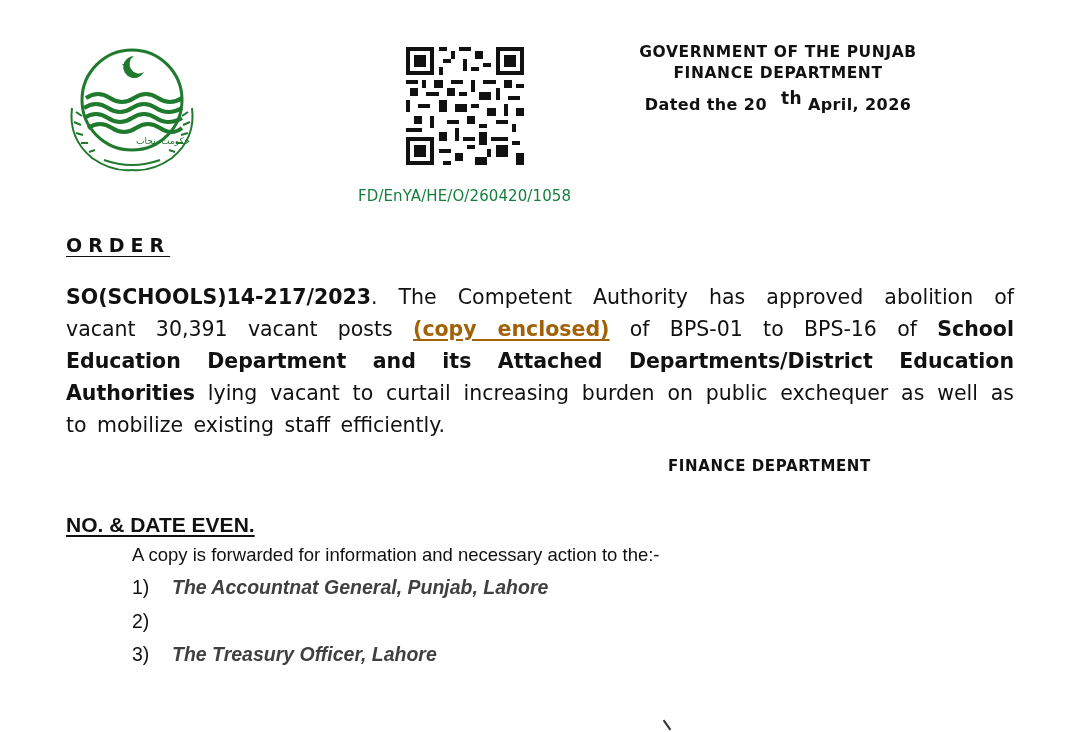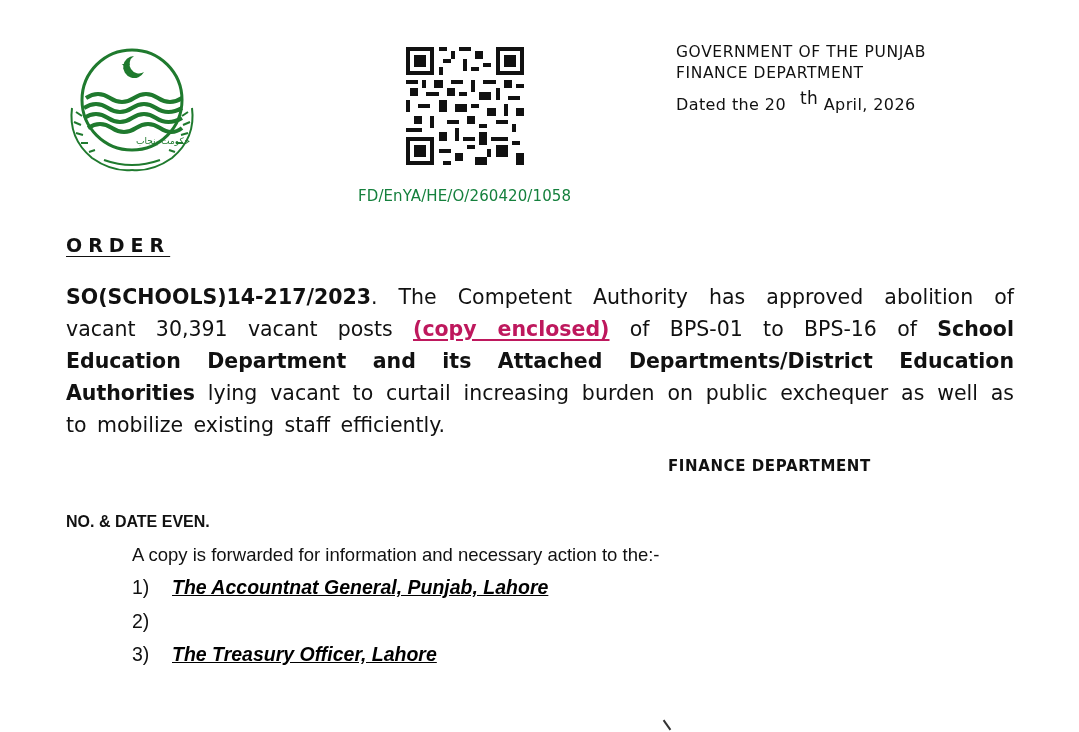--- a/index.html
+++ b/index.html
@@ -3,44 +3,44 @@
 <meta charset="utf-8">
 <style>
   html, body { margin: 0; padding: 0; background: #ffffff; }
   body {
     width: 1079px; height: 732px; position: relative; overflow: hidden;
     font-family: "DejaVu Sans", sans-serif; color: #111;
   }
   .logo { position: absolute; left: 64px; top: 38px; width: 136px; height: 136px; }
   .qr { position: absolute; left: 406px; top: 47px; width: 118px; height: 118px; }
   .ref { position: absolute; left: 358px; top: 187px; font-size: 15px; color: #15803d; letter-spacing: 0.1px; }
-  .hdr { position: absolute; left: 676px; top: 42px; width: 348px; text-align: left; font-weight: normal; }
+  .hdr { position: absolute; left: 604px; top: 42px; width: 348px; text-align: center; font-weight: bold; }
   .hdr .l1, .hdr .l2 { font-size: 15.5px; line-height: 21px; letter-spacing: 0.6px; }
   .hdr .date { font-size: 16px; margin-top: 11px; letter-spacing: 0.4px; }
   .hdr sup { font-size: 17px; vertical-align: 6px; line-height: 0; padding-left: 14px; }
   .order {
     position: absolute; left: 66px; top: 234px; font-size: 19px; font-weight: bold;
     letter-spacing: 6px; text-decoration: underline; text-underline-offset: 4px;
   }
   .body {
     position: absolute; left: 66px; top: 281px; width: 948px;
     font-size: 20.5px; line-height: 32px; text-align: justify; word-spacing: 4px; color: #111;
   }
   .body b { font-weight: bold; }
-  .body a { color: #be185d; font-weight: bold; text-decoration: underline; text-underline-offset: 3px; }
+  .body a { color: #a16207; font-weight: bold; text-decoration: underline; text-underline-offset: 3px; }
   .sign { position: absolute; left: 668px; top: 457px; font-size: 15px; font-weight: bold; letter-spacing: 0.6px; }
   .nodate {
-    position: absolute; left: 66px; top: 513px; font-size: 16px; font-weight: bold;
-    text-underline-offset: 3px; font-family: "Liberation Sans", sans-serif;
+    position: absolute; left: 66px; top: 513px; font-size: 21px; font-weight: bold;
+    text-decoration: underline; text-underline-offset: 3px; font-family: "Liberation Sans", sans-serif;
   }
   .fwd { position: absolute; left: 132px; top: 544px; font-size: 18.5px; font-family: "Liberation Sans", sans-serif; }
   .list { position: absolute; left: 132px; top: 576px; font-family: "Liberation Sans", sans-serif; }
   .list .item { height: 33.5px; font-size: 19.5px; display: flex; }
   .list .num { width: 40px; color: #111; }
-  .list .txt { color: #000000; font-weight: bold; font-style: italic; text-decoration: underline; }
+  .list .txt { color: #404040; font-weight: bold; font-style: italic; }
   .mark { position: absolute; left: 666px; top: 719px; width: 2px; height: 12px; background: #333; transform: rotate(-35deg); }
 </style>
 </head>
 <body>
 
 <div class="logo">
   <svg width="136" height="136" viewBox="0 0 136 136">
     <g fill="none" stroke="#1f7a2e" stroke-width="3">
       <circle cx="68" cy="62" r="50"></circle>
     </g>

